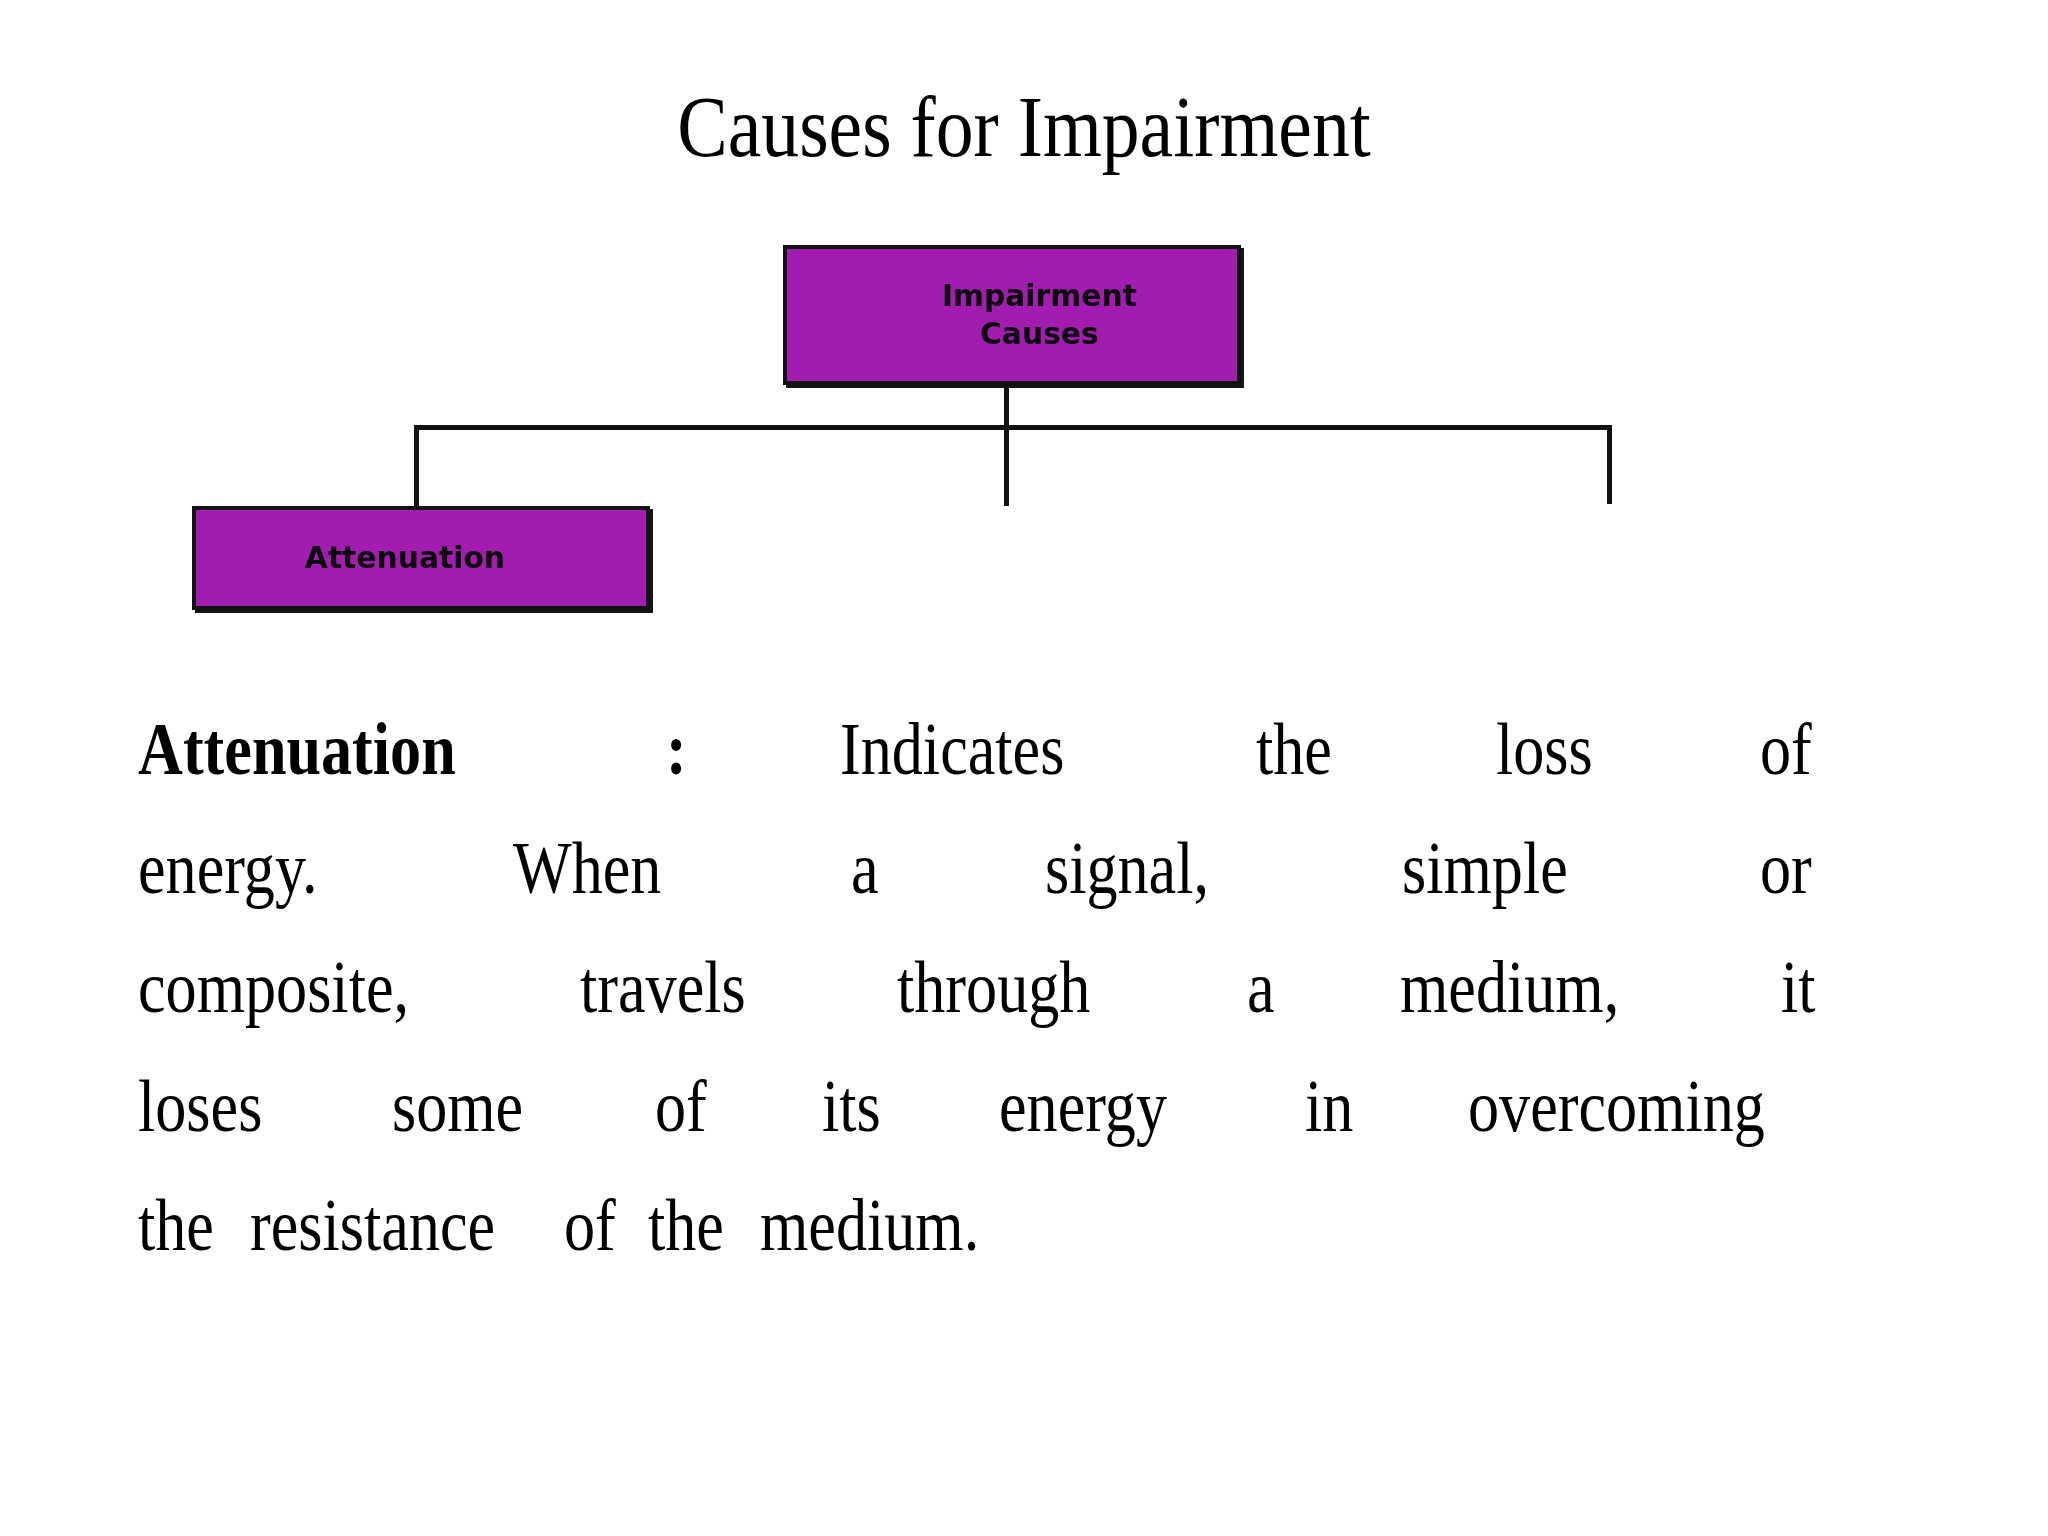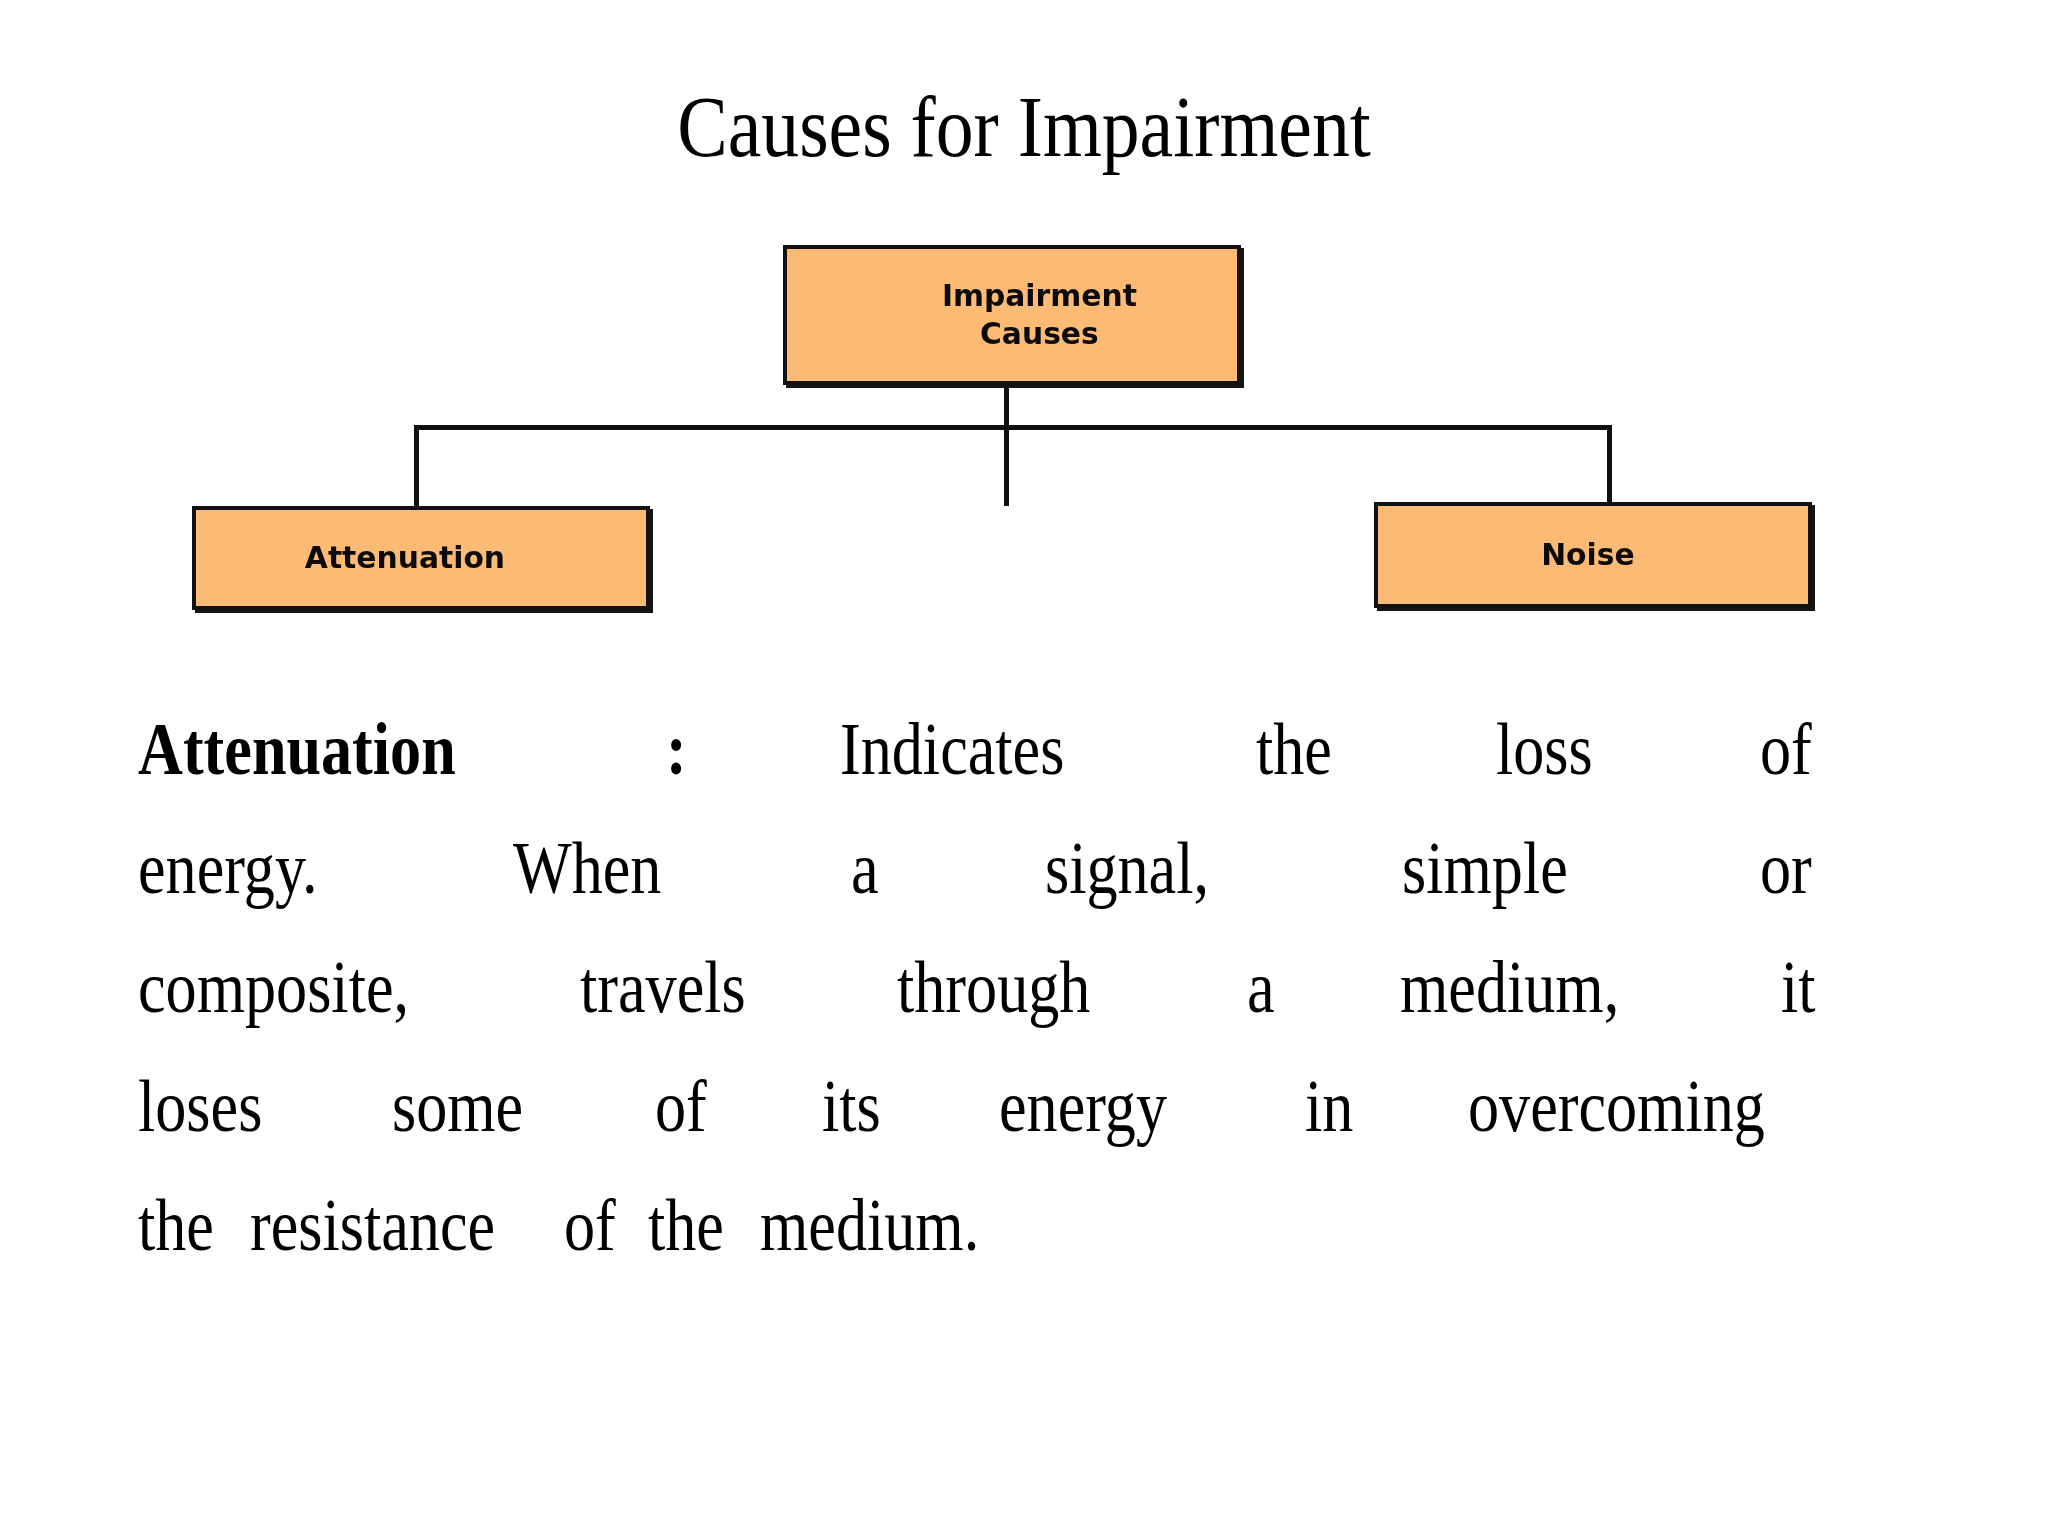--- a/index.html
+++ b/index.html
@@ -44,21 +44,21 @@
     position: absolute;
     left: 0;
     top: 0;
     width: 2048px;
     height: 660px;
   }
 
   .node-box {
     position: absolute;
     box-sizing: border-box;
-    background: #fdba74;
+    background: #a21caf;
     border: 4px solid #111111;
     box-shadow: 3px 3px 0 0 #151515;
     display: flex;
     align-items: center;
     justify-content: center;
     text-align: center;
   }
   .node-label {
     font-family: "DejaVu Sans", "Liberation Sans", sans-serif;
     font-weight: 700;
@@ -178,23 +178,20 @@
     <div class="conn conn-h" id="conn-bus"></div>
     <div class="conn conn-v" id="conn-drop-left"></div>
     <div class="conn conn-v" id="conn-drop-mid"></div>
     <div class="conn conn-v" id="conn-drop-right"></div>
 
     <div class="node-box" id="box-attenuation">
       <div class="node-label">Attenuation</div>
     </div>
 
 
-    <div class="node-box" id="box-noise">
-      <div class="node-label">Noise</div>
-    </div>
 
   </div>
 
   <div class="body-block" id="body-block">
       <div class="para-line justify">
         <span class="w b">Attenuation</span>
         <span class="w b">:</span>
         <span class="w">Indicates</span>
         <span class="w">the</span>
         <span class="w">loss</span>

